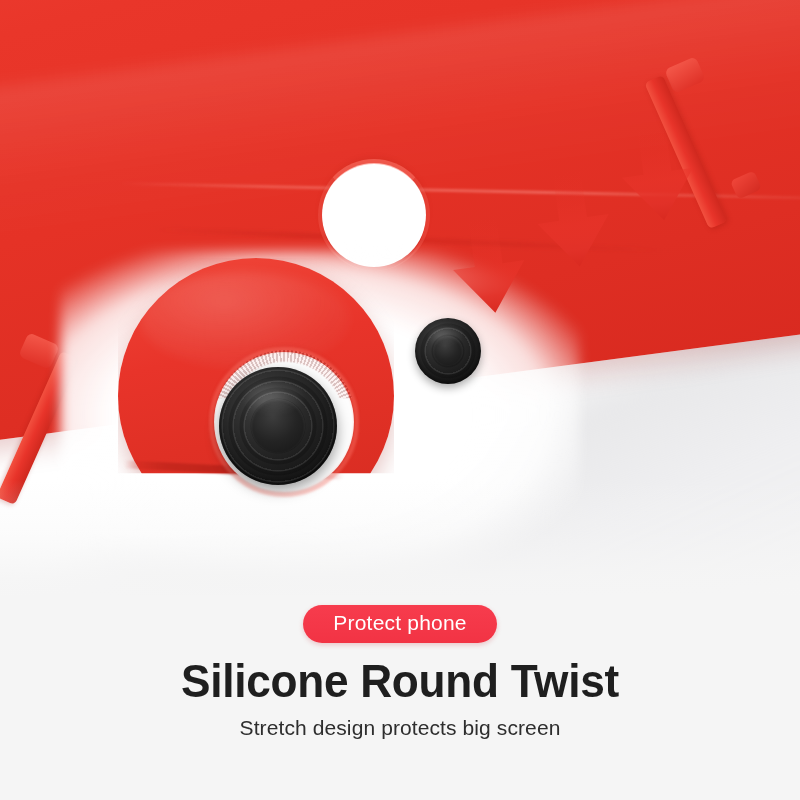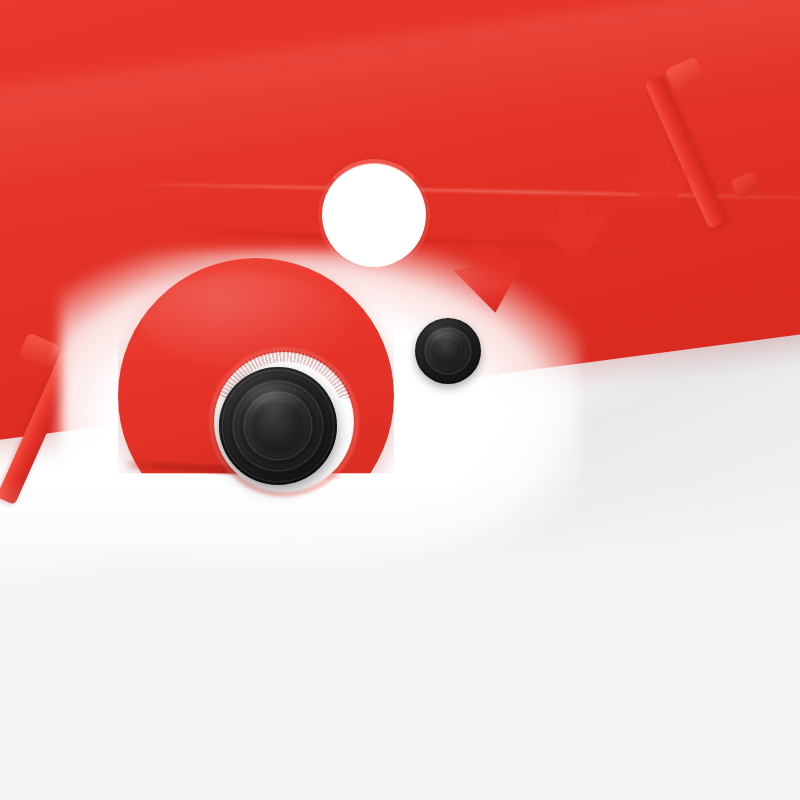--- a/index.html
+++ b/index.html
@@ -518,14 +518,19 @@
           <g transform="translate(188 6)">
             <path d="M22 0 h28 v48 h22 L36 96 L0 48 h22 Z" fill="url(#arrowFade)"></path>
           </g>
         </g>
       </svg>
     </div>
 
     <div class="photo-fade"></div>
   </div>
 
+  <div class="copy-block">
+    <div class="badge">Protect phone</div>
+    <div class="headline">Silicone Round Twist</div>
+    <div class="subline">Stretch design protects big screen</div>
+  </div>
 
 </div>
 
 </body></html>

